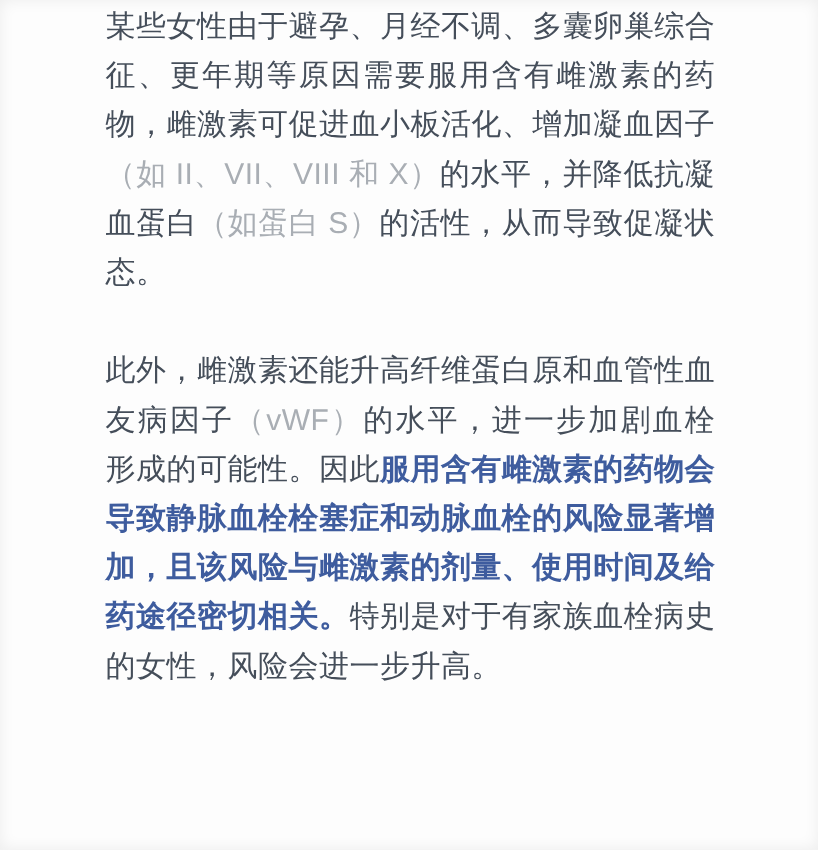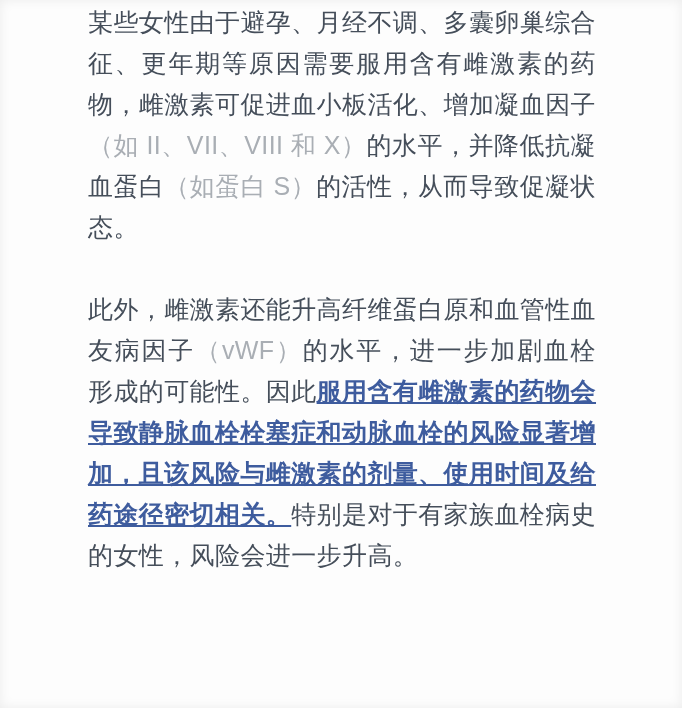--- a/index.html
+++ b/index.html
@@ -30,21 +30,20 @@
   }
   .seg-normal {
     color: var(--text, #454e5a);
   }
   .seg-muted {
     color: var(--muted, #a9aeb4);
   }
   .seg-highlight {
     color: var(--highlight, #3e5c9e);
     font-weight: 700;
-    text-decoration: underline;
   }
 </style>
 </head>
 <body>
 
 <div class="page">
 
   <p class="para">
     <span class="seg-normal">某些女性由于避孕、月经不调、多囊卵巢综合征、更年期等原因需要服用含有雌激素的药物，雌激素可促进血小板活化、增加凝血因子</span><span class="seg-muted">（如 II、VII、VIII 和 X）</span><span class="seg-normal">的水平，并降低抗凝血蛋白</span><span class="seg-muted">（如蛋白 S）</span><span class="seg-normal">的活性，从而导致促凝状态。</span>
   </p>

